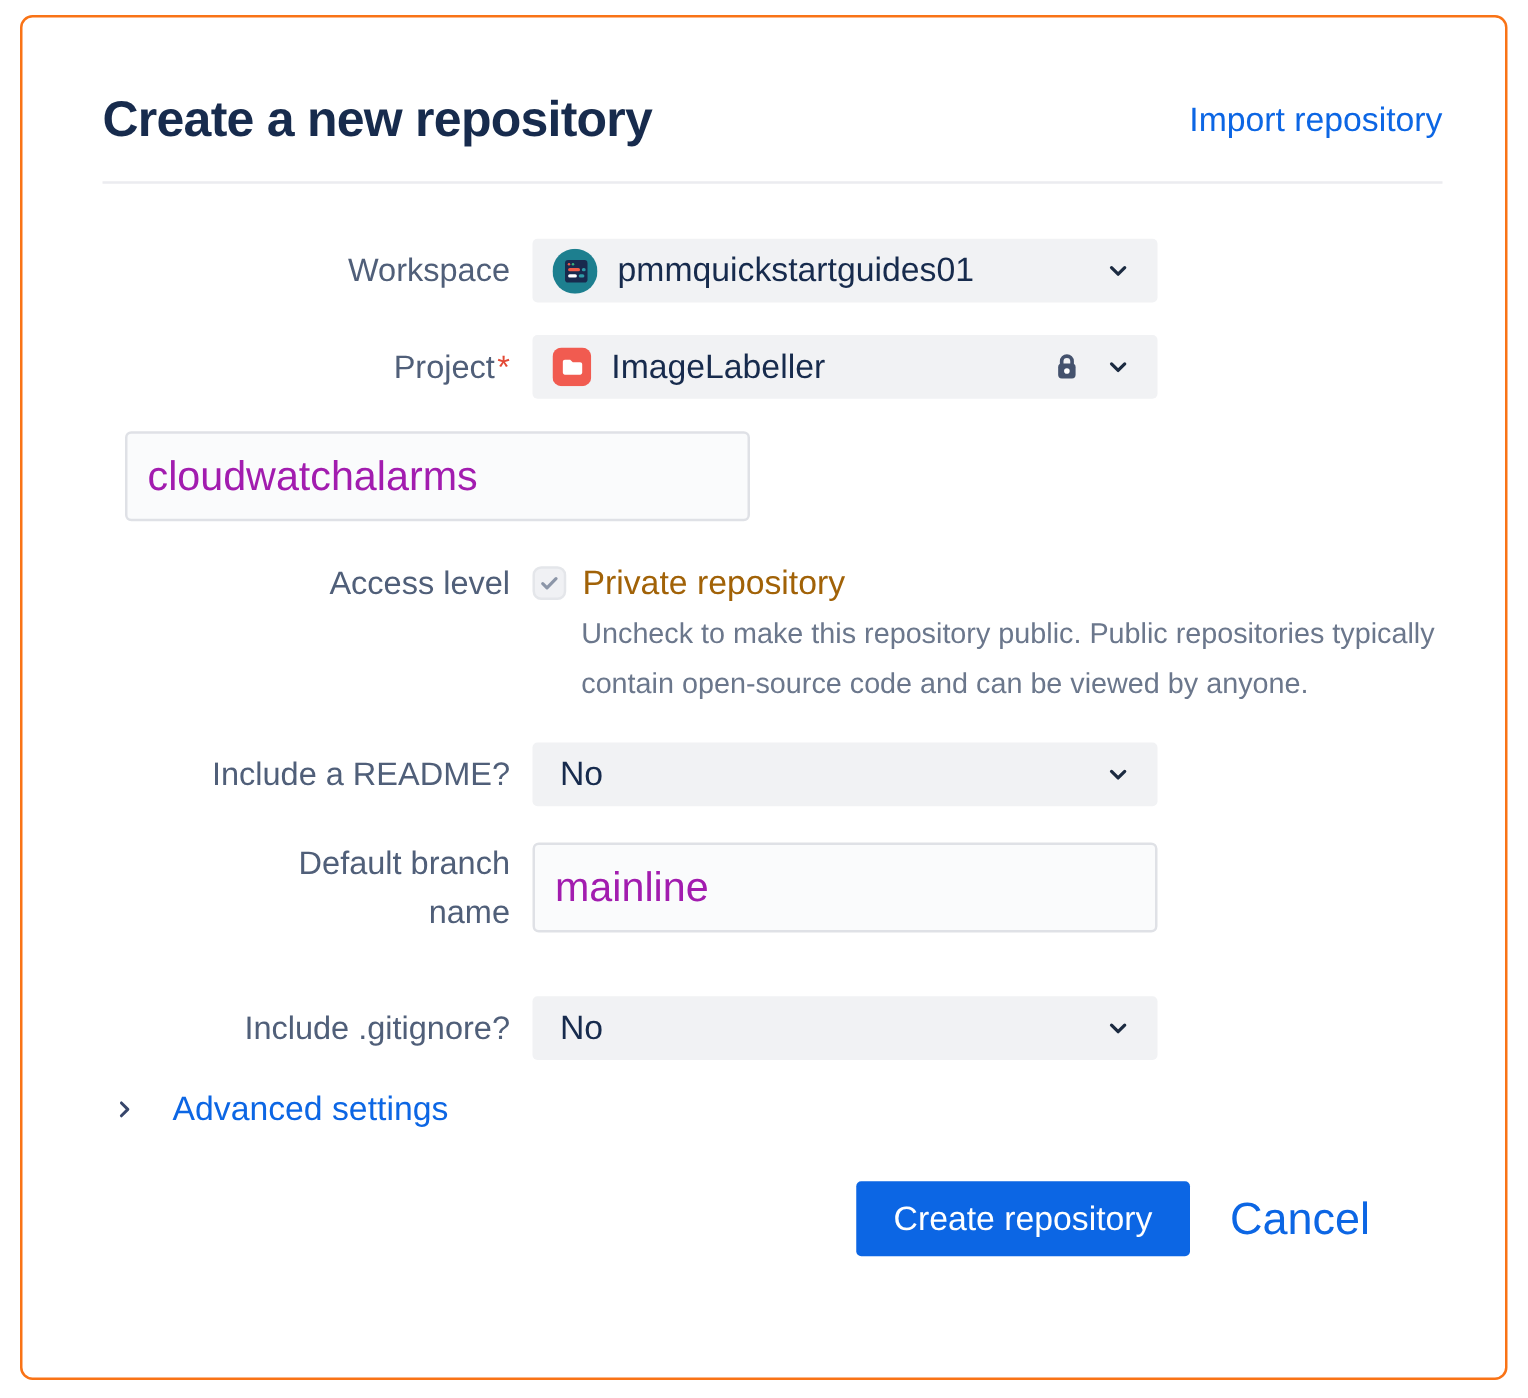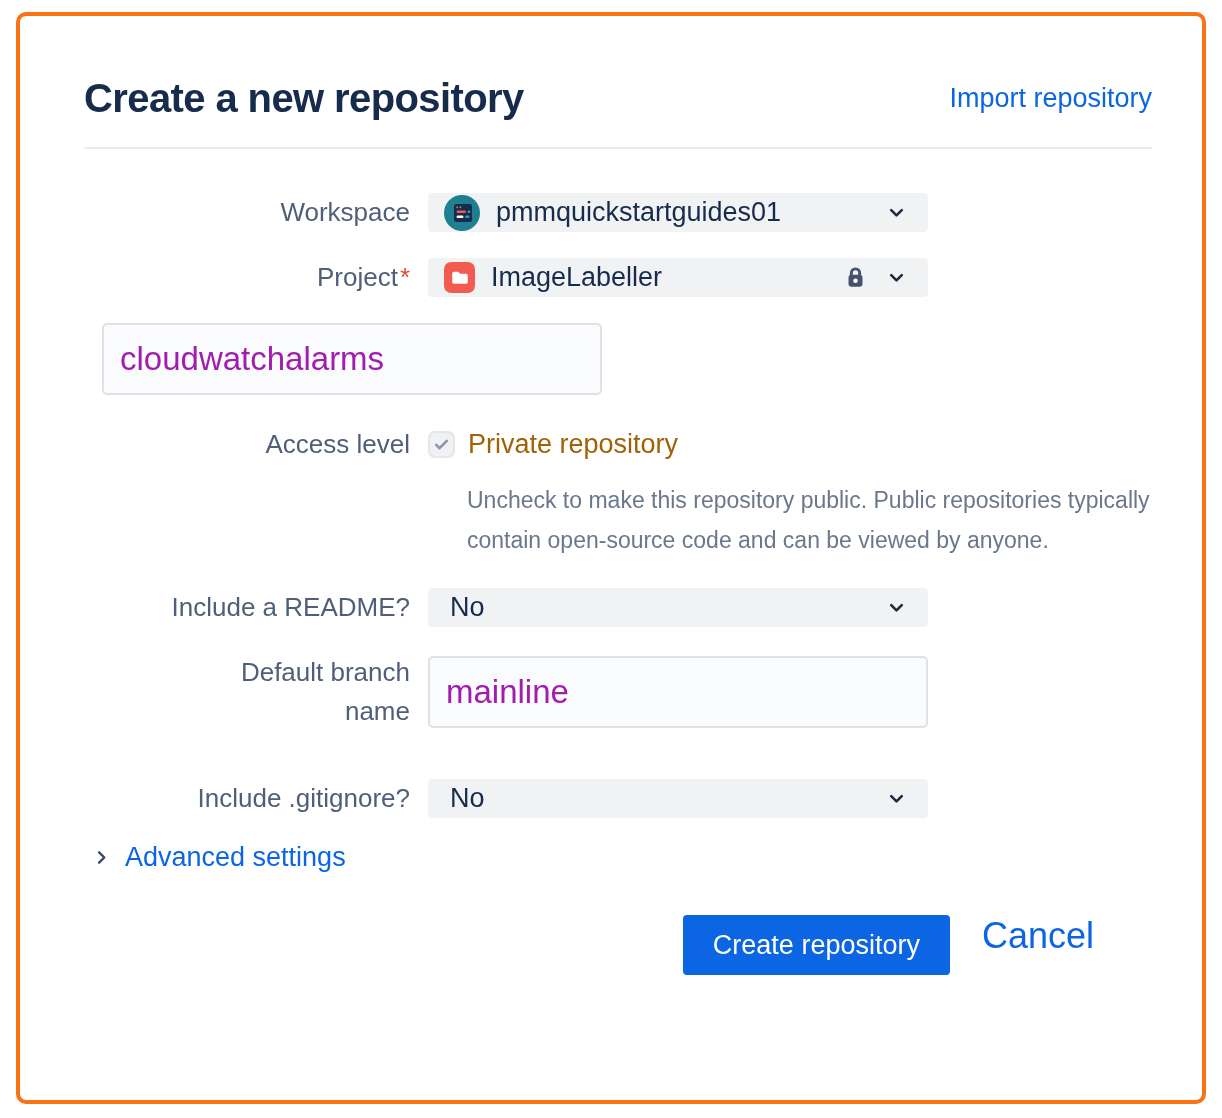--- a/index.html
+++ b/index.html
@@ -1,69 +1,69 @@
 <!DOCTYPE html>
 <html><head>
 <meta charset="utf-8">
 <style>
   * { margin:0; padding:0; box-sizing:border-box; }
   html,body { width:1222px; height:1118px; background:#ffffff;
     font-family:"Liberation Sans", sans-serif; position:relative; }
 
   .card { position:absolute; left:16px; top:12px; width:1190px; height:1092px;
-    background:#ffffff; border:4px solid #f97316; border-radius:10px;
+    background:#ffffff; border:2px solid #f97316; border-radius:10px;
     padding:60px 50px 0 64px; }
 
   .header { display:flex; justify-content:space-between; align-items:center; }
   .page-title { font-size:40px; font-weight:700; color:#172b4d; letter-spacing:-0.6px; }
   .import-link { font-size:27px; color:#0c66e4; cursor:pointer; text-decoration:none; }
 
   .divider { margin-top:26px; border-top:2px solid #ebecf0; }
 
   .row { display:flex; align-items:center; }
   .label { width:326px; text-align:right; font-size:26px; font-weight:500;
     color:#505f79; line-height:1.5; flex:none; }
   .label .req { color:#e34935; margin-left:2px; }
   .label.narrow { padding-left:126px; }
   .control { margin-left:18px; width:500px; flex:none; }
 
-  .select { height:39px; background:#f1f2f4; border-radius:4px; display:flex;
+  .select { height:51px; background:#f1f2f4; border-radius:4px; display:flex;
     align-items:center; padding:0 20px 0 16px; cursor:pointer; }
   .select .value { font-size:27px; color:#172b4d; margin-left:16px; }
   .select .chevron { margin-left:auto; display:flex; }
   .select .lock { margin-left:auto; margin-right:16px; display:flex; }
   .select .lock + .chevron { margin-left:0; }
 
   .text-input { width:100%; height:72px; background:#fafbfc;
     border:2px solid #dfe1e6; border-radius:5px; padding:0 16px;
     font-size:33px; color:#a21caf; font-family:inherit; outline:none; }
 
   .row-workspace { margin-top:44px; }
   .row-project { margin-top:26px; }
   .row-reponame { margin-top:26px; }
   .row-access { margin-top:30px; }
-  .row-help { margin-top:16px; align-items:flex-end; }
+  .row-help { align-items:flex-end; }
   .row-readme { margin-top:28px; }
   .row-branch { margin-top:26px; }
   .row-gitignore { margin-top:48px; }
 
   .access-control { margin-left:18px; display:flex; align-items:center; }
   .checkbox { width:27px; height:27px; background:#f0f1f4; border:2px solid #e4e6ea;
     border-radius:7px; display:flex; align-items:center; justify-content:center; flex:none; }
   .checkbox-label { font-size:27px; color:#a16207; margin-left:13px; }
 
   .help-text { margin-left:57px; max-width:690px; font-size:23px; line-height:40px;
     color:#6b778c; }
 
   .advanced { margin-top:24px; margin-left:8px; display:flex; align-items:center;
-    cursor:pointer; }
+    cursor:pointer;gap:15px; }
   .advanced-label { font-size:27px; font-weight:500; color:#0c66e4; margin-left:14px; }
 
   .actions { margin-top:42px; display:flex; justify-content:flex-end;
-    align-items:flex-start; padding-right:50px; }
+    align-items:center; padding-right:50px; }
   .btn-primary { height:60px; padding:0 30px; background:#0c66e4; color:#ffffff;
     border:none; border-radius:4px; font-size:27px; font-family:inherit; cursor:pointer; }
   .btn-link { margin-left:24px; background:none; border:none; font-size:36px;
     color:#0c66e4; font-family:inherit; cursor:pointer; padding:0 8px; }
 
   .icon { display:inline-flex; flex:none; }
 </style>
 </head>
 <body>
 

